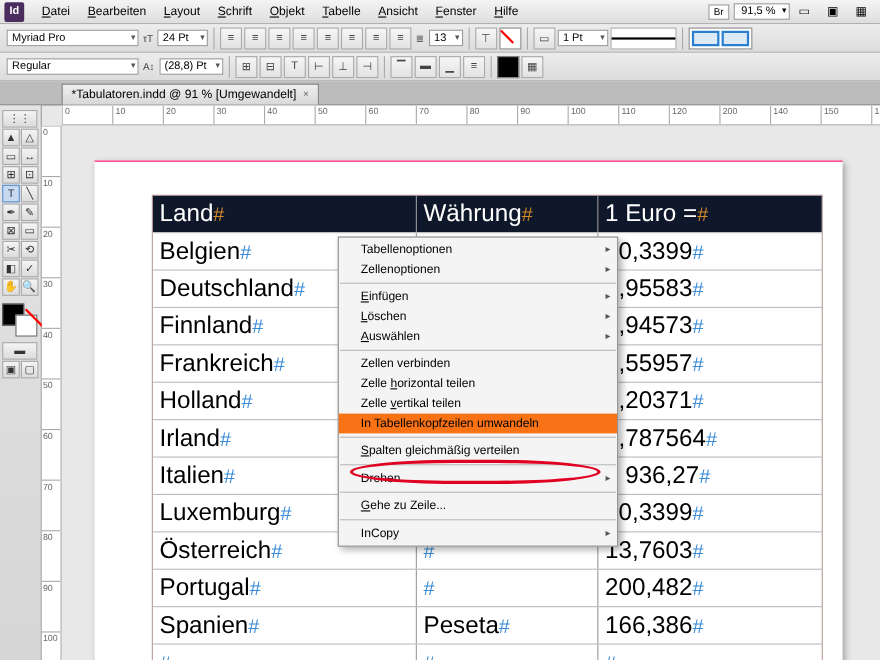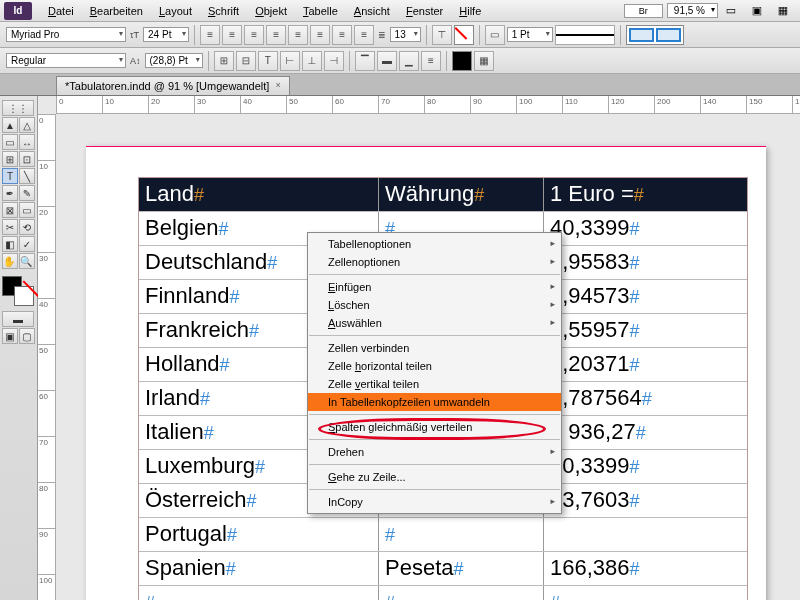--- a/index.html
+++ b/index.html
@@ -1,18 +1,18 @@
 <!DOCTYPE html>
 <html><head>
 <meta charset="utf-8">
 <style>
 *{box-sizing:border-box;margin:0;padding:0;font-family:Tahoma,Arial,sans-serif;font-size:11px;-webkit-user-select:none;user-select:none}
 body{background:#e8e8e8;width:800px;height:600px;overflow:hidden;position:relative}
 .menubar{height:22px;background:linear-gradient(#f4f4f4,#dedede);display:flex;align-items:center;padding:0 4px;border-bottom:1px solid #aaa}
-.menubar .logo{width:28px;height:18px;background:#4a2d5e;color:#fff;font-weight:bold;display:flex;align-items:center;justify-content:center;border-radius:2px;margin-right:8px;font-size:10px}
+.menubar .logo{width:18px;height:18px;background:#4a2d5e;color:#fff;font-weight:bold;display:flex;align-items:center;justify-content:center;border-radius:2px;margin-right:8px;font-size:10px}
 .menubar .mitem{padding:3px 8px;cursor:default}
 .menubar .mitem u{text-decoration:underline}
 .menubar .spacer{flex:1}
 .menubar .zoom{border:1px solid #999;padding:1px 12px 1px 6px;background:#fff;font-size:10px;position:relative;margin-left:4px}
 .menubar .zoom::after{content:"▾";position:absolute;right:2px;top:1px;font-size:8px}
 .menubar .iconbtn{width:22px;height:18px;margin:0 2px;border:1px solid transparent;display:flex;align-items:center;justify-content:center}
 .ctrlbar{height:26px;background:linear-gradient(#ededed,#dcdcdc);border-bottom:1px solid #aaa;display:flex;align-items:center;padding:2px 6px;gap:2px}
 .ctrlbar .field{border:1px solid #999;background:#fff;padding:1px 14px 1px 4px;font-size:10px;position:relative;min-width:46px}
 .ctrlbar .field::after{content:"▾";position:absolute;right:2px;top:1px;font-size:8px;color:#555}
 .ctrlbar .lbl{font-size:9px;color:#444;padding:0 2px}
@@ -37,28 +37,28 @@
 .toolbox .swatches .s{position:absolute;width:20px;height:20px;background:#fff;border:1px solid #666;right:0;bottom:0}
 .toolbox .swatches .s::after{content:"";position:absolute;left:-2px;top:-2px;right:-2px;bottom:-2px;transform:rotate(45deg);border-top:2px solid red}
 .page{position:absolute;left:86px;top:50px;width:680px;height:520px;background:#fff;box-shadow:2px 2px 6px rgba(0,0,0,.3);border-top:1px solid #f06}
 .dtable{position:absolute;left:52px;top:30px;width:610px;border:1px solid #b99;font-family:"Myriad Pro","Segoe UI",Arial,sans-serif}
 .dtable .hrow{display:flex;background:#0f172a;color:#fff}
 .dtable .row{display:flex;border-top:1px solid #bbb}
 .dtable .cell{padding:2px 6px;font-size:22px;line-height:28px;border-right:1px solid #999;overflow:hidden;white-space:nowrap}
 .dtable .c1{width:240px}.dtable .c2{width:165px}.dtable .c3{flex:1;border-right:none}
 .hash{color:#3a8bd8;font-size:18px}
 .hrow .hash{color:#d18a2a}
-.ctxmenu{position:absolute;left:307px;top:232px;width:255px;background:#f4f4f4;border:1px solid #8a8a8a;box-shadow:3px 3px 6px rgba(0,0,0,.3);padding:2px 0;font-size:11px}
+.ctxmenu{position:absolute;left:307px;top:215px;width:255px;background:#f4f4f4;border:1px solid #8a8a8a;box-shadow:3px 3px 6px rgba(0,0,0,.3);padding:2px 0;font-size:11px}
 .ctxmenu .mi{padding:3px 16px 3px 20px;position:relative;cursor:default}
 .ctxmenu .mi.sub::after{content:"▸";position:absolute;right:6px;top:3px;font-size:9px;color:#555}
 .ctxmenu .mi.hl{background:#f97316}
 .ctxmenu hr{border:none;border-top:1px solid #bbb;margin:3px 1px}
 .ctxmenu .mi u{text-decoration:underline}
 .highlight{position:absolute;left:318px;top:418px;width:228px;height:22px;border:3px solid #e00022;border-radius:50%/60%;pointer-events:none}
-.brbox{border:1px solid #999;padding:1px 14px;background:#fff;font-size:9px;margin-left:16px}
+.brbox{border:1px solid #999;padding:1px 4px;background:#fff;font-size:9px;margin-left:16px}
 </style>
 </head>
 <body>
 
 <div class="menubar">
   <div class="logo">Id</div>
   <div class="mitem"><u>D</u>atei</div>
   <div class="mitem"><u>B</u>earbeiten</div>
   <div class="mitem"><u>L</u>ayout</div>
   <div class="mitem"><u>S</u>chrift</div>
@@ -247,20 +247,21 @@
           <div class="cell c3">40,3399<span class="hash">#</span></div>
         </div>
         <div class="row">
           <div class="cell c1">Österreich<span class="hash">#</span></div>
           <div class="cell c2"><span class="hash">#</span></div>
           <div class="cell c3">13,7603<span class="hash">#</span></div>
         </div>
         <div class="row">
           <div class="cell c1">Portugal<span class="hash">#</span></div>
           <div class="cell c2"><span class="hash">#</span></div>
+          <div class="cell c3">200,482<span class="hash">#</span></div>
         </div>
         <div class="row">
           <div class="cell c1">Spanien<span class="hash">#</span></div>
           <div class="cell c2">Peseta<span class="hash">#</span></div>
           <div class="cell c3">166,386<span class="hash">#</span></div>
         </div>
         <div class="row">
           <div class="cell c1"><span class="hash">#</span></div>
           <div class="cell c2"><span class="hash">#</span></div>
           <div class="cell c3"><span class="hash">#</span></div>

